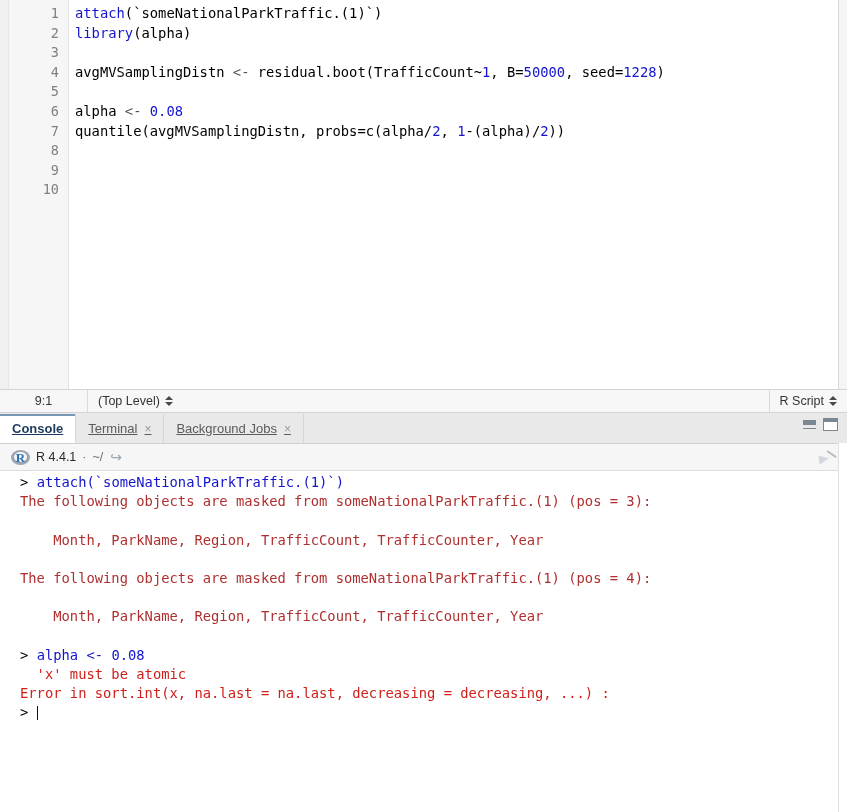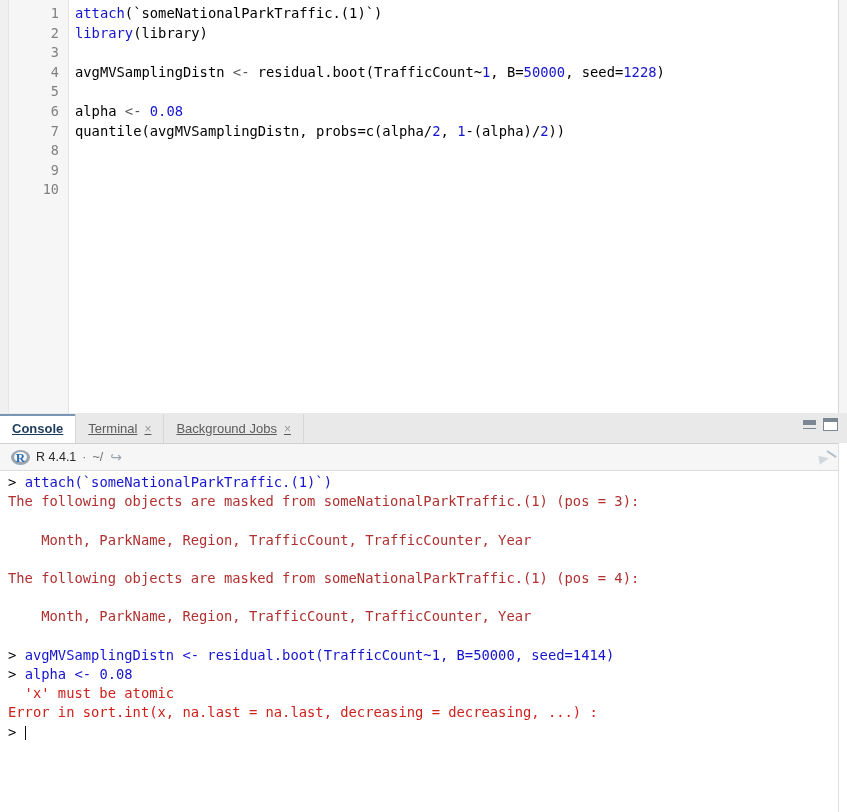--- a/index.html
+++ b/index.html
@@ -319,21 +319,21 @@
     border-left: 10px solid #ccd3da;
     border-top: 4px solid transparent;
     border-bottom: 5px solid transparent;
     transform: rotate(-8deg);
   }
 
   
   .console-output {
     flex: 1;
     background: #ffffff;
-    padding: 2px 0 0 8px;
+    padding: 2px 0 0 20px;
     overflow: hidden;
     min-height: 0;
   }
   .con-line {
     font-family: "DejaVu Sans Mono", monospace;
     font-size: 13.8px;
     line-height: 19.2px;
     white-space: pre;
     color: #000000;
   }
@@ -374,32 +374,50 @@
           <div class="gutter-line">4</div>
           <div class="gutter-line">5</div>
           <div class="gutter-line">6</div>
           <div class="gutter-line">7</div>
           <div class="gutter-line">8</div>
           <div class="gutter-line">9</div>
           <div class="gutter-line">10</div>
         </div>
       <div class="code-area" id="code-area">
           <div class="code-line"><span class="tok-fn">attach</span><span class="tok-plain">(`someNationalParkTraffic.(1)`)</span></div>
-          <div class="code-line"><span class="tok-fn">library</span><span class="tok-plain">(library)</span></div>
+          <div class="code-line"><span class="tok-fn">library</span><span class="tok-plain">(alpha)</span></div>
           <div class="code-line">&nbsp;</div>
           <div class="code-line"><span class="tok-plain">avgMVSamplingDistn </span><span class="tok-op">&lt;- </span><span class="tok-plain">residual.boot(TrafficCount~</span><span class="tok-num">1</span><span class="tok-plain">, B=</span><span class="tok-num">50000</span><span class="tok-plain">, seed=</span><span class="tok-num">1228</span><span class="tok-plain">)</span></div>
           <div class="code-line">&nbsp;</div>
           <div class="code-line"><span class="tok-plain">alpha </span><span class="tok-op">&lt;- </span><span class="tok-num">0.08</span></div>
           <div class="code-line"><span class="tok-plain">quantile(avgMVSamplingDistn, probs=c(alpha/</span><span class="tok-num">2</span><span class="tok-plain">, </span><span class="tok-num">1</span><span class="tok-plain">-(alpha)/</span><span class="tok-num">2</span><span class="tok-plain">))</span></div>
           <div class="code-line">&nbsp;</div>
           <div class="code-line">&nbsp;</div>
         </div>
       <div class="editor-rightgap"></div>
     </div>
 
+    <div class="editor-status">
+      <div class="status-cell status-pos">9:1</div>
+      <div class="status-cell status-scope">
+        <span>(Top Level)</span>
+        <span class="updown">
+            <i class="up"></i>
+            <i class="dn"></i>
+          </span>
+      </div>
+      <div class="status-spacer"></div>
+      <div class="status-cell status-type">
+        <span>R Script</span>
+        <span class="updown">
+            <i class="up"></i>
+            <i class="dn"></i>
+          </span>
+      </div>
+    </div>
   </div>
 
   <div class="console-pane">
 
     <div class="console-tabbar">
       <div id="console-tabs" style="display:flex;align-items:flex-end;">
           <div class="tab active">
             <span>Console</span>
           </div>
           <div class="tab">
@@ -437,21 +455,20 @@
     <div class="console-output" id="console-output">
         <div class="con-line"><span class="con-prompt">&gt; </span><span class="con-cmd">attach(`someNationalParkTraffic.(1)`)</span></div>
         <div class="con-line"><span class="con-msg">The following objects are masked from someNationalParkTraffic.(1) (pos = 3):</span></div>
         <div class="con-line con-blank">&nbsp;</div>
         <div class="con-line"><span class="con-msg">    Month, ParkName, Region, TrafficCount, TrafficCounter, Year</span></div>
         <div class="con-line con-blank">&nbsp;</div>
         <div class="con-line"><span class="con-msg">The following objects are masked from someNationalParkTraffic.(1) (pos = 4):</span></div>
         <div class="con-line con-blank">&nbsp;</div>
         <div class="con-line"><span class="con-msg">    Month, ParkName, Region, TrafficCount, TrafficCounter, Year</span></div>
         <div class="con-line con-blank">&nbsp;</div>
-        <div class="con-line"><span class="con-prompt">&gt; </span><span class="con-cmd">avgMVSamplingDistn &lt;- residual.boot(TrafficCount~1, B=50000, seed=1414)</span></div>
         <div class="con-line"><span class="con-prompt">&gt; </span><span class="con-cmd">alpha &lt;- 0.08</span></div>
         <div class="con-line"><span class="con-err">  'x' must be atomic</span></div>
         <div class="con-line"><span class="con-err">Error in sort.int(x, na.last = na.last, decreasing = decreasing, ...) :</span></div>
         <div class="con-line"><span class="con-prompt">&gt; </span><span class="con-caret"></span></div>
       </div>
     <div class="console-rightgap"></div>
   </div>
 
 </div>
 

